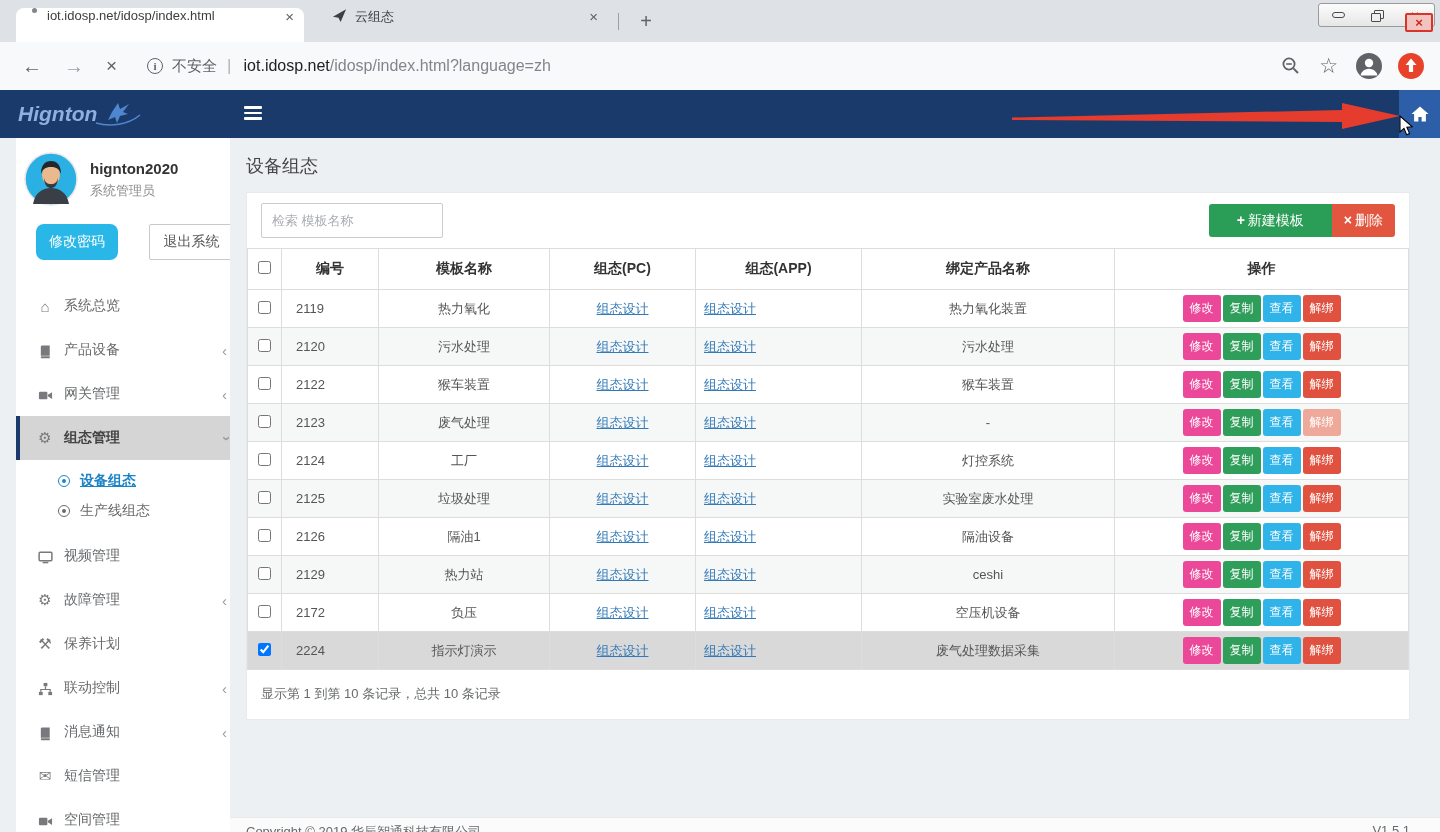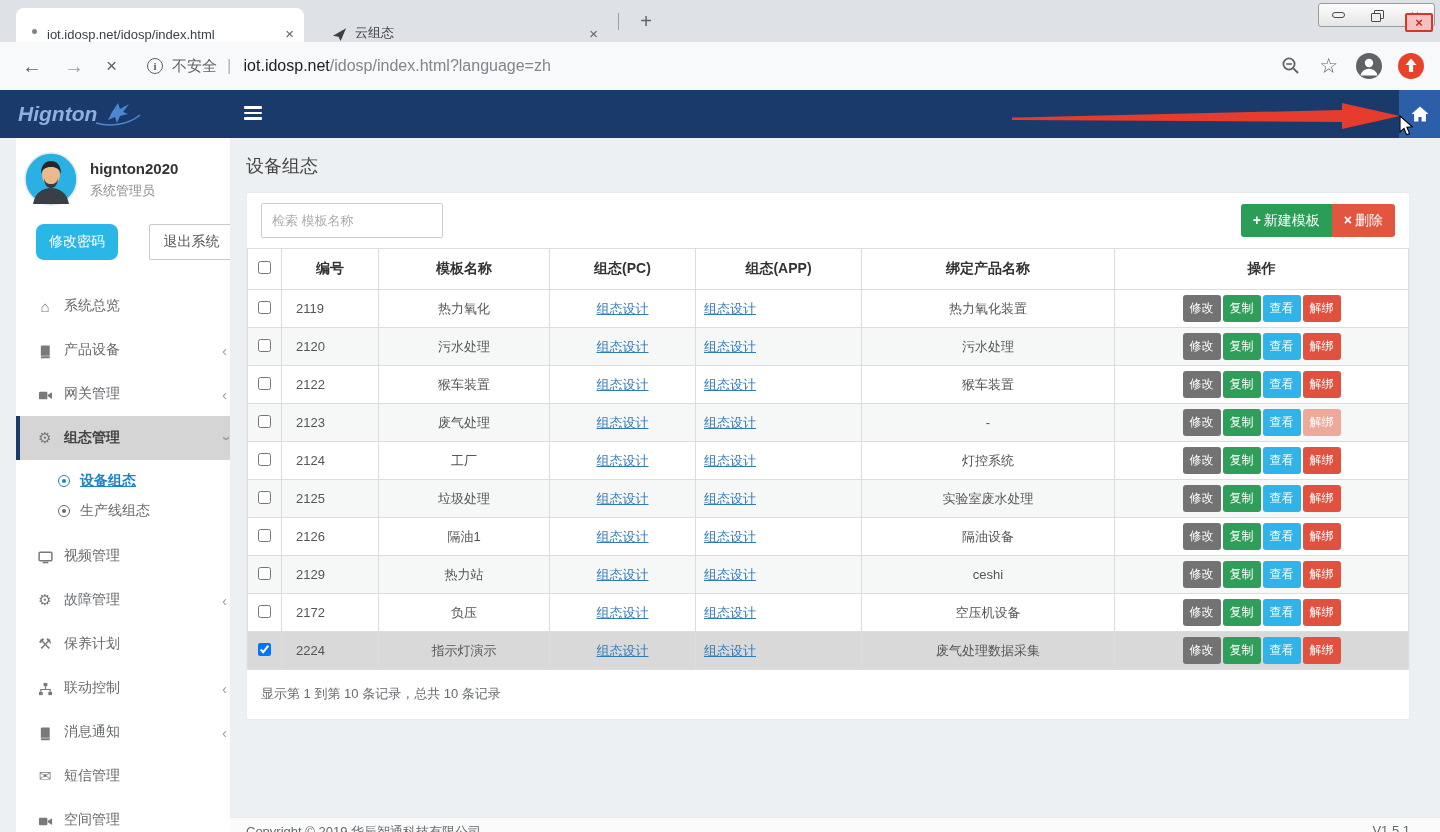--- a/index.html
+++ b/index.html
@@ -2,21 +2,21 @@
 <html><head>
 <meta charset="utf-8">
 <style>
   * { margin:0; padding:0; box-sizing:border-box; }
   html,body { width:1440px; height:832px; overflow:hidden;
     font-family:"Liberation Sans","DejaVu Sans",sans-serif; }
   body { position:relative; background:#ecf0f2; }
 
   
   .titlebar { position:absolute; left:0; top:0; width:1440px; height:42px; background:#dee1e6; }
-  .tab { position:absolute; top:8px; height:34px; display:flex; align-items:flex-end;
+  .tab { position:absolute; top:8px; height:34px; display:flex; align-items:flex-start;
     padding:0 10px; font-size:13px; color:#3c4043; }
   .tab.active { left:16px; width:288px; background:#fff; border-radius:8px 8px 0 0; }
   .tab.inactive { left:318px; width:290px; }
   .fav-dot { width:5px; height:5px; background:#80868b; border-radius:50%; margin:0 10px 8px 6px; flex:none; }
   .tab-title { flex:1; overflow:hidden; white-space:nowrap; }
   .tab-close { color:#5f6368; font-size:15px; margin-left:8px; cursor:default; }
   .tab-divider { position:absolute; left:618px; top:13px; width:1px; height:17px; background:#9aa0a6; }
   .newtab-btn { position:absolute; left:634px; top:10px; width:24px; height:24px;
     font-size:20px; color:#5f6368; text-align:center; line-height:22px; }
   .plane-ico { width:15px; height:15px; margin:0 8px 0 4px; flex:none; }
@@ -107,38 +107,38 @@
   
   .content { position:absolute; left:230px; top:48px; width:1210px; height:694px;
     background:#ecf0f2; overflow:hidden; }
   .page-title { font-size:18px; font-weight:normal; color:#444; margin:16px 0 14px 16px; }
   .panel { margin:0 30px 0 16px; background:#fff; border:1px solid #e7eaec; }
   .panel-toolbar { display:flex; align-items:center; padding:10px 14px 10px 14px; }
   .search-input { width:182px; height:35px; border:1px solid #ccc; border-radius:2px;
     padding:0 10px; font-size:13px; color:#555; outline:none; font-family:inherit; }
   .search-input::placeholder { color:#a9acb0; }
   .spacer { flex:1; }
-  .btn-new { background:#2a9d56; color:#fff; border:none; height:33px; padding:0 12px;
+  .btn-new { background:#2a9d56; color:#fff; border:none; height:33px; padding:0 28px;
     font-size:14px; border-radius:3px 0 0 3px; font-family:inherit; }
   .btn-del { background:#e2563f; color:#fff; border:none; height:33px; padding:0 12px;
     font-size:14px; border-radius:0 3px 3px 0; font-family:inherit; }
   .btn-pfx { font-weight:bold; margin-right:3px; }
 
   table.grid { width:100%; border-collapse:collapse; font-size:13px; color:#555; table-layout:fixed; }
   .grid th, .grid td { border:1px solid #ddd; text-align:center; padding:0 8px; overflow:hidden; }
   .grid th { height:41px; font-size:14px; color:#333; background:#fff; }
   .grid td { height:38px; }
   .grid td.col-id { text-align:left; padding-left:14px; }
   .grid td.col-app { text-align:left; }
   .grid tbody tr:nth-child(even) td { background:#f6f7f7; }
   .grid tbody tr.selected td { background:#d9d9d9; }
   .design-link { color:#337ab7; text-decoration:underline; }
   .act { border:none; color:#fff; font-size:12px; padding:5px 7px; border-radius:3px;
     margin:0 1px; font-family:inherit; }
-  .act0 { background:#737373; } .act1 { background:#2f9e5a; }
+  .act0 { background:#ec4899; } .act1 { background:#2f9e5a; }
   .act2 { background:#2fb3e8; } .act3 { background:#e0523f; }
   .act3.dis { background:#efa99b; }
   .pagination { padding:15px 14px 16px; font-size:13px; color:#676a6c; }
 
   .page-footer { position:absolute; left:0; bottom:0; width:1210px; height:15px; background:#fbfbfb;
     border-top:1px solid #e7eaec; display:flex; justify-content:space-between;
     padding:5px 30px 0 16px; font-size:13px; color:#676a6c; overflow:hidden; }
 </style>
 </head>
 <body>

